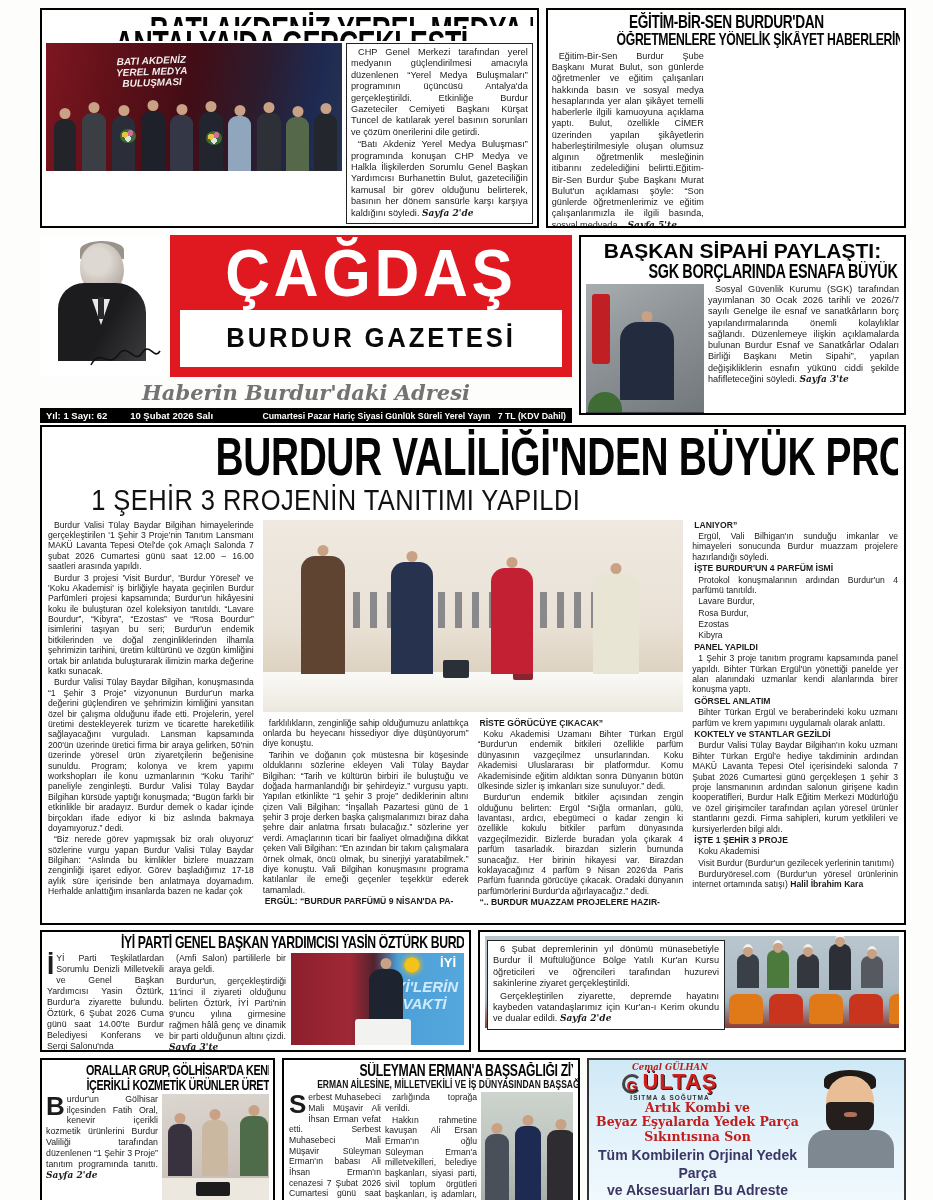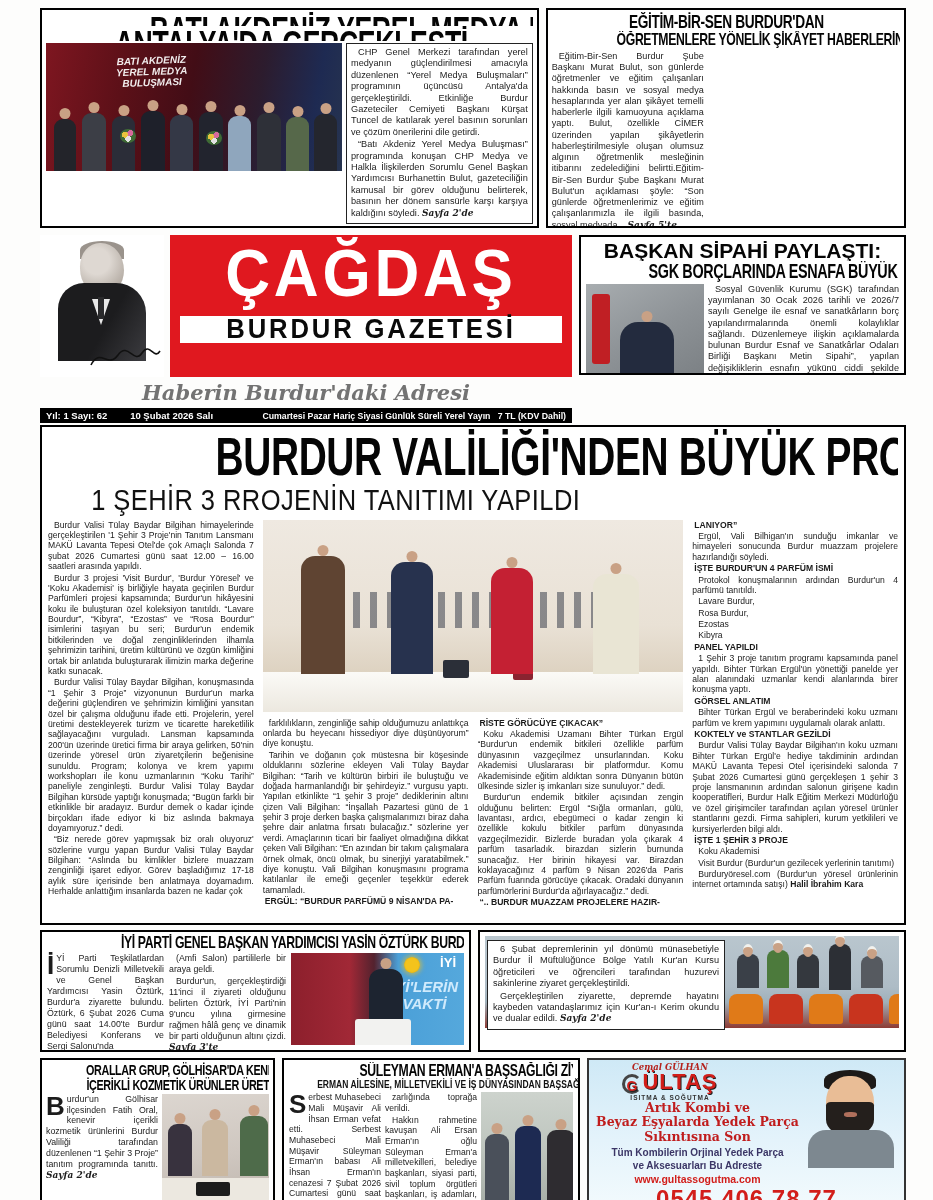--- a/index.html
+++ b/index.html
@@ -48,28 +48,28 @@
   .mast-top { display:flex; gap:6px; }
   .ataturk { width:124px; height:142px; position:relative; background:#fff; }
   .atk-body { position:absolute; left:18px; bottom:16px; width:88px; height:78px; background:linear-gradient(120deg,#1c1c1e 55%,#3c3c40); border-radius:26px 30px 0 0; }
   .atk-shirt { position:absolute; left:52px; bottom:52px; width:0; height:0; border-left:9px solid transparent; border-right:9px solid transparent; border-top:26px solid #e8e8e8; }
   .atk-tie { position:absolute; left:58px; bottom:58px; width:6px; height:22px; background:#2a2a2c; }
   .atk-head { position:absolute; left:40px; top:8px; width:44px; height:52px; border-radius:46% 54% 48% 52%; background:radial-gradient(circle at 38% 35%,#ded8d2 0 30%,#b8b0a8 70%,#8f867e); }
   .atk-hair { position:absolute; left:40px; top:6px; width:44px; height:18px; border-radius:50% 50% 0 0; background:#9a938c; }
   .atk-sign { position:absolute; right:2px; bottom:6px; }
   .mast-red { flex:1; background:#e0181f; padding:6px 10px 8px; text-align:center; }
   .mast-title { color:#fff; font-weight:bold; font-size:66px; line-height:.98; letter-spacing:4px; transform:scaleX(.94); transform-origin:center; }
-  .mast-band { background:#fff; margin-top:10px; padding:0 0; }
+  .mast-band { background:#fff; margin-top:4px; padding:15px 0; }
   .mast-sub { color:#0a0a0a; font-weight:bold; font-size:27px; letter-spacing:3px; line-height:1; transform:scaleX(.95); transform-origin:center; }
   .mast-slogan { text-align:center; font-family:"DejaVu Serif", serif; font-style:italic; font-weight:bold; font-size:21px; margin-top:3px; color:#737373; }
   .infobar { margin-top:3px; background:#000; color:#fff; display:flex; justify-content:space-between; align-items:center; font-size:9.5px; font-weight:bold; padding:2px 6px; }
   .infobar .mid { font-weight:bold; }
   .infobar .note { transform:scaleX(.92); transform-origin:right; white-space:nowrap; }
 
-  .sipahi-box { width:327px; height:140px; padding:3px 5px; }
+  .sipahi-box { width:327px; height:180px; padding:3px 5px; }
   .sipahi-box .hl1 { font-size:21px; letter-spacing:0; }
   .sipahi-box .hl2 { font-size:20px; }
   .sipahi-content { display:flex; gap:4px; margin-top:2px; }
   .sipahi-photo { width:118px; height:142px; background:linear-gradient(150deg,#a8adb0 0%,#8e9397 40%,#6f7478 100%); }
   .sipahi-text { flex:1; }
   .sipahi-text p { font-size:9.1px; }
 
   
   .vali-box { margin-top:8px; height:500px; padding:2px 6px; }
   .vali-box .hl-main { font-size:54px; }
@@ -127,21 +127,21 @@
   .sul-col p { font-size:8.6px; }
   .suleyman-photo { flex:1; height:108px; background:linear-gradient(180deg,#cdd3cd 0%,#bfc6bf 50%,#a9b0a9 100%); }
 
   .gultas-box { flex:1; border:2px solid #333; position:relative; background:linear-gradient(180deg,#cfe9f6 0%,#e4f3fb 55%,#f2fafd 100%); padding:2px 6px; overflow:hidden; }
   .gultas-head { position:relative; width:150px; text-align:center; }
   .gultas-script { font-family:"DejaVu Serif", serif; font-style:italic; font-weight:bold; font-size:8.5px; color:#b5231e; }
   .gultas-brand { font-size:22px; font-weight:bold; color:#d21e1a; letter-spacing:1px; line-height:.95; text-shadow:1px 1px 0 #222; }
   .gultas-g { display:inline-block; width:20px; height:20px; border:3px solid #444; border-right-color:transparent; border-radius:50%; color:#d21e1a; font-size:14px; font-weight:bold; line-height:19px; vertical-align:-2px; }
   .gultas-sub { font-size:6.5px; letter-spacing:1px; color:#333; font-weight:bold; }
   .gultas-red { color:#c01d1d; font-weight:bold; font-family:"DejaVu Serif", serif; font-size:12.5px; text-align:center; line-height:1.15; width:205px; }
-  .gultas-navy { color:#3b3666; font-weight:bold; font-size:10px; text-align:center; line-height:1.25; width:205px; margin-top:3px; }
+  .gultas-navy { color:#3b3666; font-weight:bold; font-size:14px; text-align:center; line-height:1.25; width:205px; margin-top:3px; }
   .gultas-web { color:#d21e1a; font-weight:bold; font-size:10.5px; text-align:center; width:205px; margin-top:1px; }
   .gultas-phone { color:#d21e1a; font-weight:bold; font-size:24px; text-align:center; letter-spacing:1px; line-height:1; margin-top:2px; width:100%; }
   .gultas-man { position:absolute; right:6px; top:8px; width:96px; height:100px; }
   .gm-face { position:absolute; left:24px; top:8px; width:48px; height:56px; border-radius:46% 46% 48% 48%; background:#e9bd96; }
   .gm-hair { position:absolute; left:22px; top:2px; width:52px; height:20px; border-radius:50% 50% 20% 20%; background:#1d1a18; }
   .gm-beard { position:absolute; left:24px; top:34px; width:48px; height:34px; border-radius:10% 10% 48% 48%; background:#241f1c; }
   .gm-mouth { position:absolute; left:42px; top:44px; width:13px; height:5px; border-radius:40%; background:#b0705c; }
   .gm-body { position:absolute; left:6px; top:62px; width:86px; height:38px; border-radius:18px 18px 0 0; background:#7d8890; }
   b { font-weight:bold; }
 </style>

